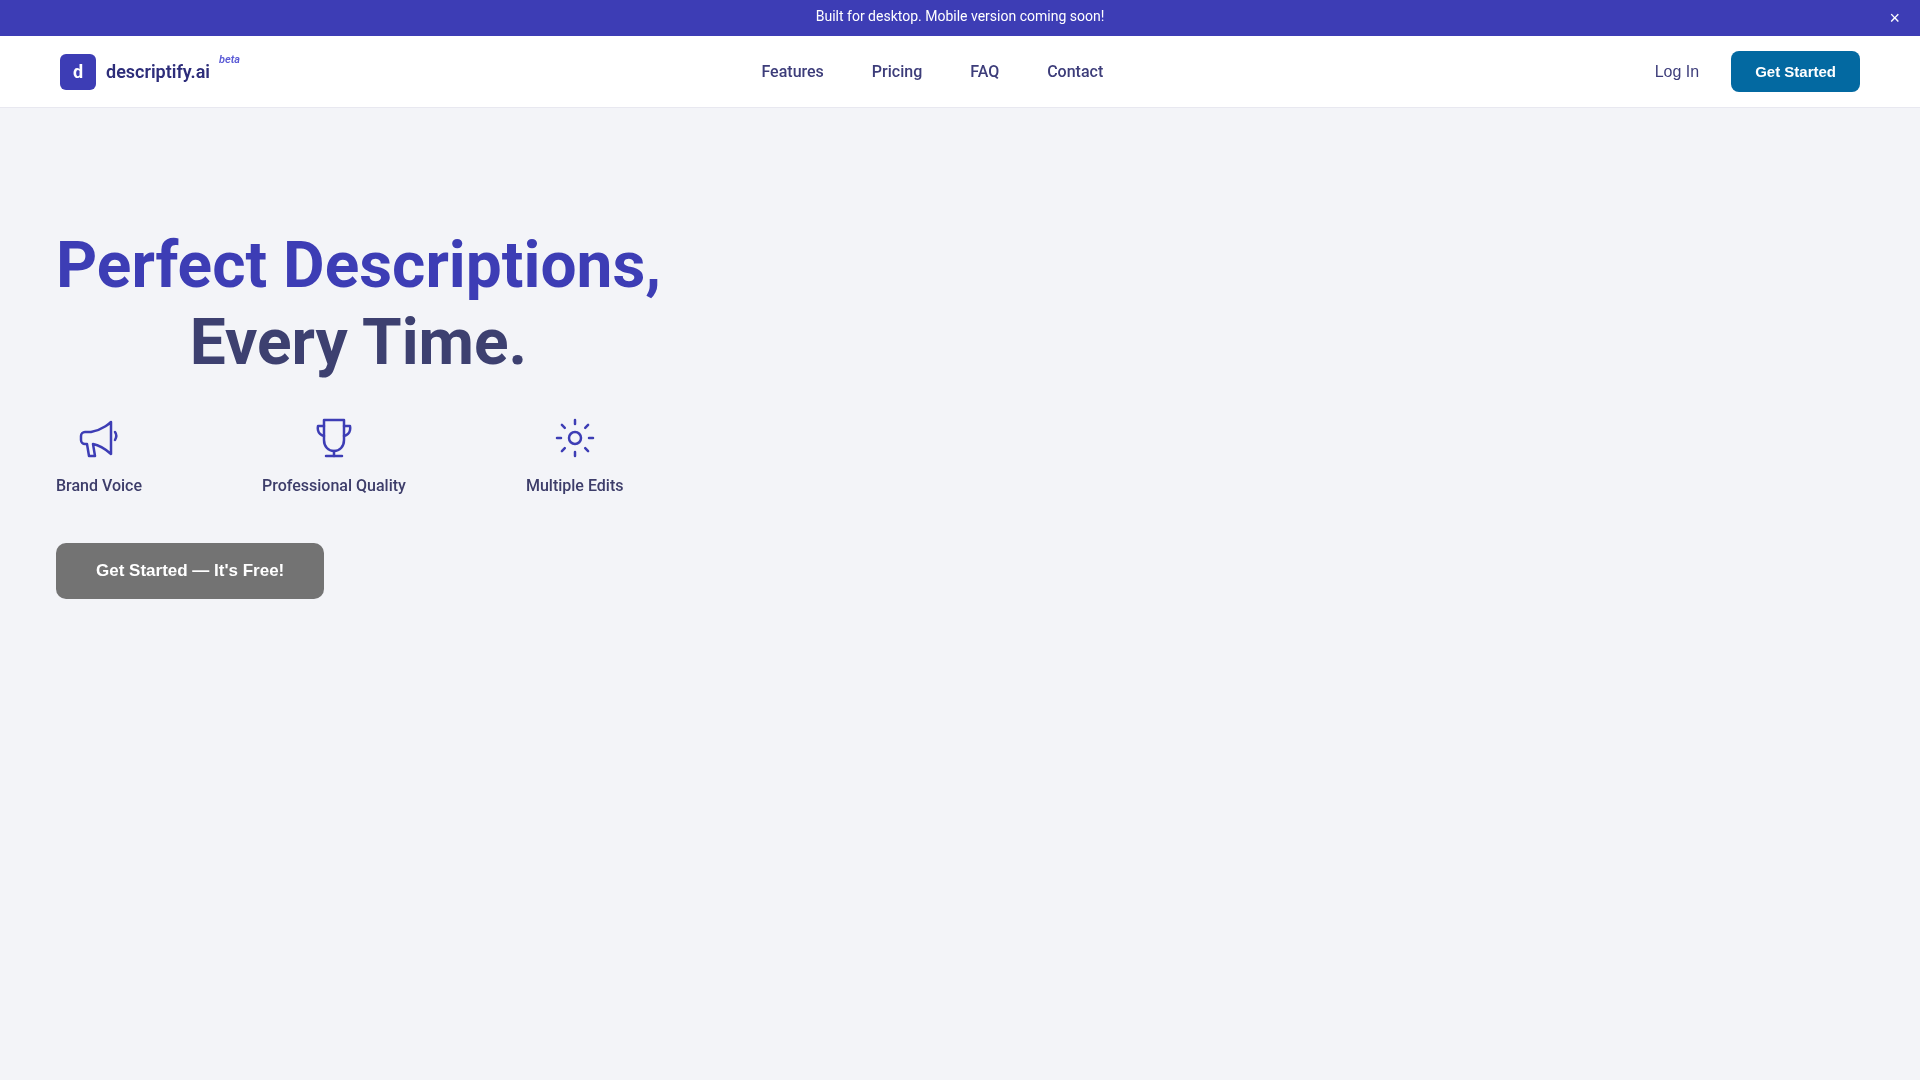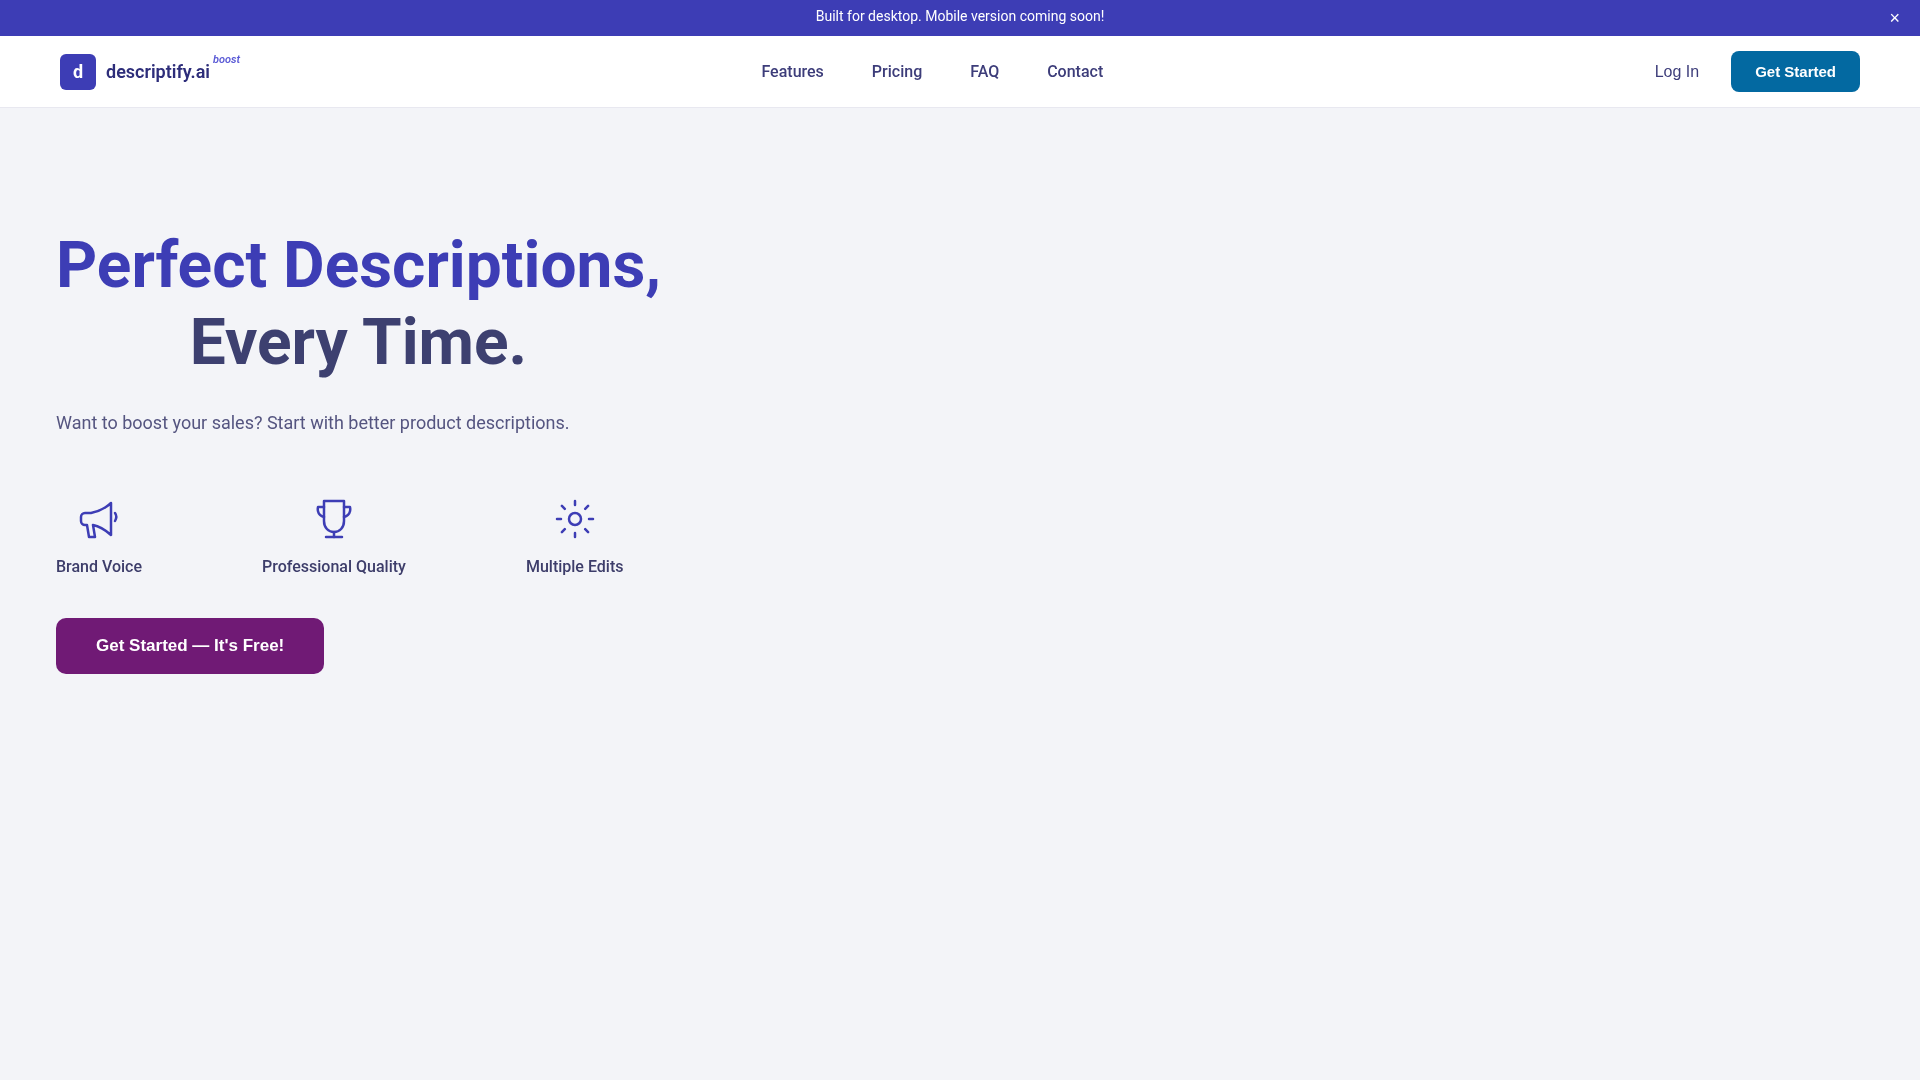--- a/index.html
+++ b/index.html
@@ -188,29 +188,29 @@
     }
 
     .feature-label {
       font-size: 16px;
       color: #3d3d6a;
       font-weight: 500;
     }
 
     
     .cta-btn {
-      background-color: #701a75;
+      background-color: #737373;
       color: white;
       border: none;
       padding: 18px 40px;
       border-radius: 10px;
       font-size: 17px;
       font-weight: 600;
       cursor: pointer;
-      margin-top: 10px;
+      margin-top: 16px;
     }
 
     svg {
       display: block;
     }
   </style>
 </head>
 <body>
 
 <div class="banner">
@@ -218,21 +218,21 @@
   <button class="banner-close">×</button>
 </div>
 
 <nav class="navbar">
   <a class="logo-area" href="#">
     <div class="logo-icon">
       <span>d</span>
     </div>
     <div class="logo-text-wrapper">
       <span class="logo-text">descriptify.ai</span>
-      <span class="logo-beta">boost</span>
+      <span class="logo-beta">beta</span>
     </div>
   </a>
 
   <ul class="nav-links">
     <li>
       <a href="#features">Features</a>
     </li>
     <li>
       <a href="#pricing">Pricing</a>
     </li>
@@ -248,21 +248,20 @@
     <button class="login-btn">Log In</button>
     <button class="get-started-btn">Get Started</button>
   </div>
 </nav>
 
 <main class="hero">
   <h1 class="hero-title">
     <span class="hero-title-line1">Perfect Descriptions,</span><br>
     <span class="hero-title-line2">Every Time.</span>
   </h1>
-  <p class="hero-subtitle">Want to boost your sales? Start with better product descriptions.</p>
 
   <div class="features">
 
     <div class="feature-item">
       <div class="feature-icon">
         <svg width="52" height="52" viewBox="0 0 52 52" fill="none" xmlns="http://www.w3.org/2000/svg">
           <path d="M38 10C38 10 30 18 18 20H12C9.8 20 8 21.8 8 24V28C8 30.2 9.8 32 12 32H14L16 44H22L20 32C28.5 33.5 38 42 38 42V10Z" stroke="#3d3db5" stroke-width="2.5" stroke-linecap="round" stroke-linejoin="round" fill="none"></path>
           <path d="M42 20C43.5 22 44 24.5 42 28" stroke="#3d3db5" stroke-width="2.5" stroke-linecap="round"></path>
         </svg>
       </div>

